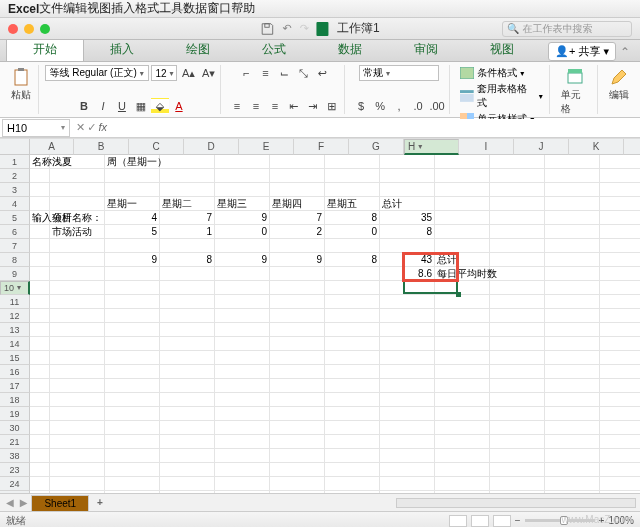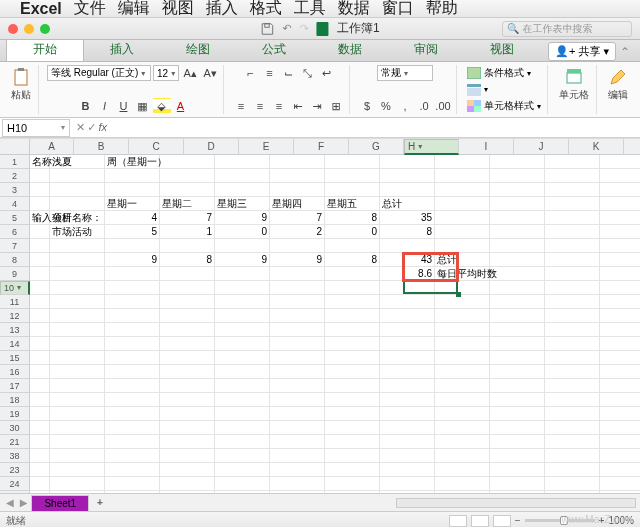--- a/index.html
+++ b/index.html
@@ -1,19 +1,19 @@
 <!DOCTYPE html>
 <html><head>
 <meta charset="utf-8">
 <style>
 * { margin: 0; padding: 0; box-sizing: border-box; font-family: -apple-system, "Helvetica Neue", Arial, sans-serif; }
 body { background: #e8e8e8; width: 640px; height: 527px; overflow: hidden; font-size: 11px; }
 
 
-.mac-bar { height: 18px; background: linear-gradient(#f7f7f7,#e8e8e8); display: flex; align-items: center; padding: 0 8px; gap: 12px; font-size: 16px; border-bottom: 1px solid #ccc; }
+.mac-bar { height: 18px; background: linear-gradient(#f7f7f7,#e8e8e8); display: flex; align-items: center; padding: 0 8px; gap: 0; font-size: 12px; border-bottom: 1px solid #ccc; }
 .mac-bar .apple { font-size: 13px; }
 .mac-bar .app-name { font-weight: 600; }
 .mac-bar span { color: #222; }
 
 
 .title-bar { height: 22px; background: linear-gradient(#f2f2f2,#e4e4e4); display: flex; align-items: center; padding: 0 8px; border-bottom: 1px solid #bcbcbc; position: relative; }
 .traffic { display: flex; gap: 6px; }
 .dot { width: 10px; height: 10px; border-radius: 50%; }
 .dot.r { background: #ff5f57; } .dot.y { background: #febc2e; } .dot.g { background: #28c840; }
 .title-center { position: absolute; left: 50%; transform: translateX(-50%); display: flex; align-items: center; gap: 8px; }
@@ -65,21 +65,21 @@
 .cell { width: 55px; height: 14px; border-right: 1px solid #e4e4e4; border-bottom: 1px solid #e4e4e4; font-size: 10px; padding: 0 2px; line-height: 14px; overflow: visible; white-space: nowrap; }
 .cell.first { width: 20px; }
 .cell.r { text-align: right; }
 .highlight-box { position: absolute; border: 3px solid #e74c3c; pointer-events: none; }
 .sel-border { position: absolute; border: 2px solid #217346; pointer-events: none; }
 .sel-handle { position: absolute; width: 5px; height: 5px; background: #217346; }
 
 
 .sheet-bar { height: 18px; background: #f1f1f1; border-top: 1px solid #ccc; display: flex; align-items: center; padding: 0 4px; gap: 2px; font-size: 10px; }
 .stab-nav { color: #999; padding: 0 2px; }
-.stab { padding: 2px 12px; background: #a21caf; border: 1px solid #ccc; border-bottom: none; font-size: 10px; }
+.stab { padding: 2px 12px; background: #a16207; border: 1px solid #ccc; border-bottom: none; font-size: 10px; }
 .stab-add { padding: 0 6px; color: #666; font-weight: bold; }
 .sheet-scroll { margin-left: auto; display: flex; align-items: center; gap: 2px; }
 .scroll-track { width: 240px; height: 10px; background: #e8e8e8; border: 1px solid #ccc; }
 
 
 .status { height: 18px; background: linear-gradient(#f5f5f5,#e8e8e8); border-top: 1px solid #ccc; display: flex; align-items: center; padding: 0 6px; font-size: 10px; color: #555; }
 .status-right { margin-left: auto; display: flex; gap: 4px; align-items: center; }
 .view-btn { width: 18px; height: 12px; border: 1px solid #ccc; background: #fff; }
 .zoom-slider { width: 70px; height: 3px; background: #ccc; position: relative; }
 .zoom-thumb { position: absolute; left: 50%; top: -3px; width: 8px; height: 9px; background: #fff; border: 1px solid #999; border-radius: 2px; }
@@ -191,21 +191,21 @@
     <div class="btn-row">
       <div class="tbtn">≡</div>
       <div class="tbtn">≡</div>
       <div class="tbtn">≡</div>
       <div class="tbtn">⇤</div>
       <div class="tbtn">⇥</div>
       <div class="tbtn">⊞</div>
     </div>
   </div>
   <div class="rgroup" style="min-width:80px">
-    <div class="sel" style="width:56px">常规</div>
+    <div class="sel" style="width:80px">常规</div>
     <div class="btn-row">
       <div class="tbtn">$</div>
       <div class="tbtn">%</div>
       <div class="tbtn">,</div>
       <div class="tbtn">.0</div>
       <div class="tbtn">.00</div>
     </div>
   </div>
   <div class="rgroup" style="min-width:86px;align-items:flex-start">
     <div class="cond-btn">
@@ -213,20 +213,21 @@
           <rect width="14" height="12" fill="#b3d9a3" stroke="#5a9"></rect>
         </svg>
         <span>条件格式</span>
         <span style="font-size:8px">▾</span>
       </div>
     <div class="cond-btn">
         <svg class="cond-ico" viewBox="0 0 14 12">
           <rect width="14" height="3" fill="#6ab"></rect>
           <rect y="4" width="14" height="8" fill="#cde"></rect>
         </svg>
+        <span>套用表格格式</span>
         <span style="font-size:8px">▾</span>
       </div>
     <div class="cond-btn">
         <svg class="cond-ico" viewBox="0 0 14 12">
           <rect width="7" height="6" fill="#fc9"></rect>
           <rect x="7" width="7" height="6" fill="#9cf"></rect>
           <rect y="6" width="7" height="6" fill="#c9f"></rect>
           <rect x="7" y="6" width="7" height="6" fill="#9fc"></rect>
         </svg>
         <span>单元格样式</span>

